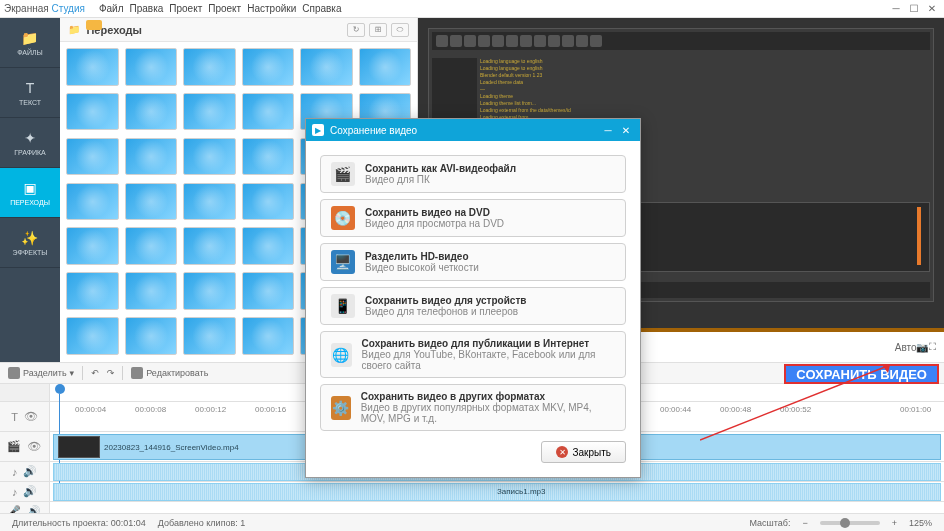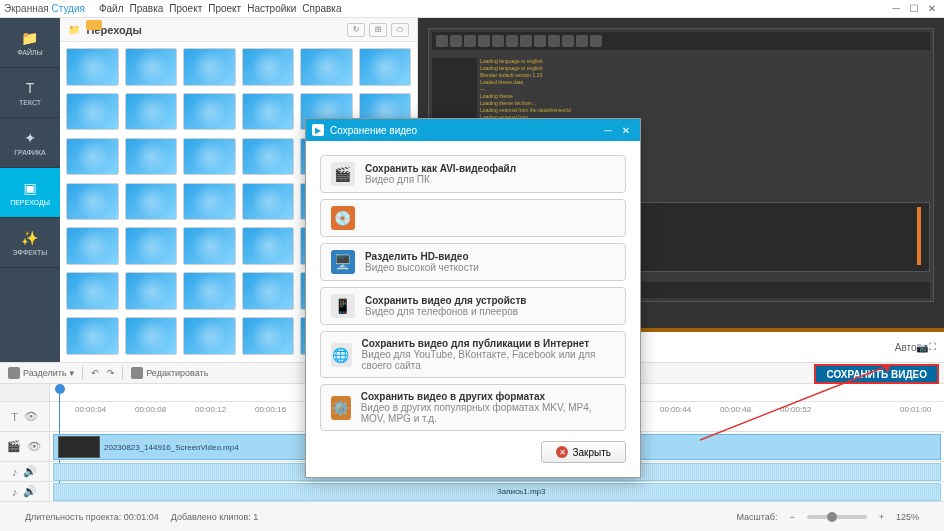--- a/index.html
+++ b/index.html
@@ -45,21 +45,21 @@
 .preview .pvtext { position: absolute; top: 40px; left: 62px; width: 190px; font-size: 5px; line-height: 7px; color: #c8a838; }
 .preview .pvtimeline { position: absolute; bottom: 90px; left: 14px; right: 14px; height: 70px; background: #2a2a2a; border: 1px solid #555; }
 .preview .pvtimeline .orange { position: absolute; top: 4px; left: 2px; width: 4px; height:58px; background: #e87a2c; }
 .preview .pvtimeline .orange2 { position: absolute; top: 4px; right: 8px; width: 4px; height:58px; background: #e87a2c; }
 .preview .pvstatus { position: absolute; bottom: 64px; left: 14px; right: 14px; height: 16px; background: #2a2a2a; display: flex; align-items: center; gap: 3px; padding: 0 4px; }
 .preview .pvstatus span { width: 8px; height: 8px; border-radius: 50%; }
 .preview .pvctrls { position: absolute; bottom: 0; left: 0; right: 0; height: 34px; background: #ffffff; border-top: 4px solid #a16207; display: flex; align-items: center; padding: 0 8px; }
 .preview .pvctrls .playbtns { display: flex; gap: 0; }
 .preview .pvctrls .playbtns div { width: 22px; height: 20px; background: #3b4a58; color: #fff; display: flex; align-items: center; justify-content: center; font-size: 9px; }
 .preview .pvctrls .spacer { flex: 1; }
-.savebtn { background: #0369a1; color: #fff; height: 20px; padding: 0 10px; display: flex; align-items: center; font-size: 10px; font-weight: bold; border: 2px solid #e03030; }
+.savebtn { background: #3b82f6; color: #fff; height: 20px; padding: 0 10px; display: flex; align-items: center; font-size: 13px; font-weight: bold; border: 2px solid #e03030; }
 
 
 .toolbar { height: 22px; background: #f6f6f6; border-top: 1px solid #e0e0e0; border-bottom: 1px solid #e0e0e0; display: flex; align-items: center; padding: 0 8px; gap: 8px; font-size: 9px; color: #666; }
 .toolbar .tbtn { display: flex; align-items: center; gap: 3px; }
 .toolbar .tbtn .ticon { width: 12px; height: 12px; background: #888; border-radius: 2px; }
 .toolbar .sep { width: 1px; height: 14px; background: #d0d0d0; }
 
 
 .ruler { height: 18px; background: #fff; border-bottom: 1px solid #e0e0e0; display: flex; align-items: flex-end; position: relative; }
 .ruler .head { width: 50px; height: 100%; background: #f0f0f0; border-right: 1px solid #e0e0e0; }
@@ -74,21 +74,21 @@
 .track .head { width: 50px; background: #f6f6f6; border-right: 1px solid #e0e0e0; display: flex; align-items: center; justify-content: center; gap: 6px; color: #888; font-size: 11px; }
 .track .lane { flex: 1; position: relative; }
 .videoclip { position: absolute; top: 2px; left: 3px; right: 3px; height: 26px; background: #a4d9f5; border: 1px solid #6bb8e0; display: flex; align-items: center; }
 .videoclip .clipthumb { width: 42px; height: 22px; background: #2a2a2a; margin: 0 4px; border: 1px solid #555; }
 .videoclip .clipname { font-size: 8px; color: #2a4a5a; }
 .audioclip { position: absolute; top: 1px; left: 3px; right: 3px; height: 18px; background: #c5e7f8; border: 1px solid #8dd0f0; overflow: hidden; }
 .audioclip .wave { position: absolute; inset: 0; background: repeating-linear-gradient(90deg, #5ab8e8 0px, transparent 1px, transparent 2px); opacity: 0.5; }
 .marker { position: absolute; top: 20px; left: 86px; width: 16px; height: 10px; background: #f5b742; border-radius: 2px; }
 
 
-.statusbar { position: absolute; bottom: 0; left: 0; right: 0; height: 30px; background: #f6f6f6; border-top: 1px solid #e0e0e0; display: flex; align-items: center; padding: 0 25px; font-size: 9px; color: #666; gap: 12px; }
+.statusbar { position: absolute; bottom: 0; left: 0; right: 0; height: 18px; background: #f6f6f6; border-top: 1px solid #e0e0e0; display: flex; align-items: center; padding: 0 12px; font-size: 9px; color: #666; gap: 12px; }
 .statusbar .spacer { flex: 1; }
 
 
 .dialog { position: absolute; top: 118px; left: 305px; width: 336px; background: #fff; border: 1px solid #999; box-shadow: 0 3px 15px rgba(0,0,0,0.3); }
 .dialog .dlgtitle { height: 22px; background: #0fa4d9; display: flex; align-items: center; padding: 0 6px; color: #fff; font-size: 10px; }
 .dialog .dlgtitle .dlgicon { width: 12px; height: 12px; background: #fff; border-radius: 2px; margin-right: 6px; display: flex; align-items: center; justify-content: center; color: #0fa4d9; font-size: 8px; }
 .dialog .dlgtitle .dlgctrls { margin-left: auto; display: flex; gap: 2px; }
 .dialog .dlgtitle .dlgctrls span { width: 16px; height: 14px; display: flex; align-items: center; justify-content: center; }
 .dialog .dlgbody { padding: 14px; }
 .dlgopt { border: 1px solid #d0d0d0; border-radius: 4px; padding: 6px 10px; margin-bottom: 6px; display: flex; align-items: center; gap: 10px; background: #fafafa; }
@@ -357,20 +357,24 @@
   <div class="dlgbody" id="dlgbody">
     <div class="dlgopt">
         <div class="opticon" style="background:#e8e8e8">🎬</div>
         <div class="opttext">
           <div class="opttitle">Сохранить как AVI-видеофайл</div>
           <div class="optsub">Видео для ПК</div>
         </div>
       </div>
       <div class="dlgopt">
         <div class="opticon" style="background:#e07030">💿</div>
+        <div class="opttext">
+          <div class="opttitle">Сохранить видео на DVD</div>
+          <div class="optsub">Видео для просмотра на DVD</div>
+        </div>
       </div>
       <div class="dlgopt">
         <div class="opticon" style="background:#3080c0">🖥️</div>
         <div class="opttext">
           <div class="opttitle">Разделить HD-видео</div>
           <div class="optsub">Видео высокой четкости</div>
         </div>
       </div>
       <div class="dlgopt">
         <div class="opticon" style="background:#e8e8e8">📱</div>

